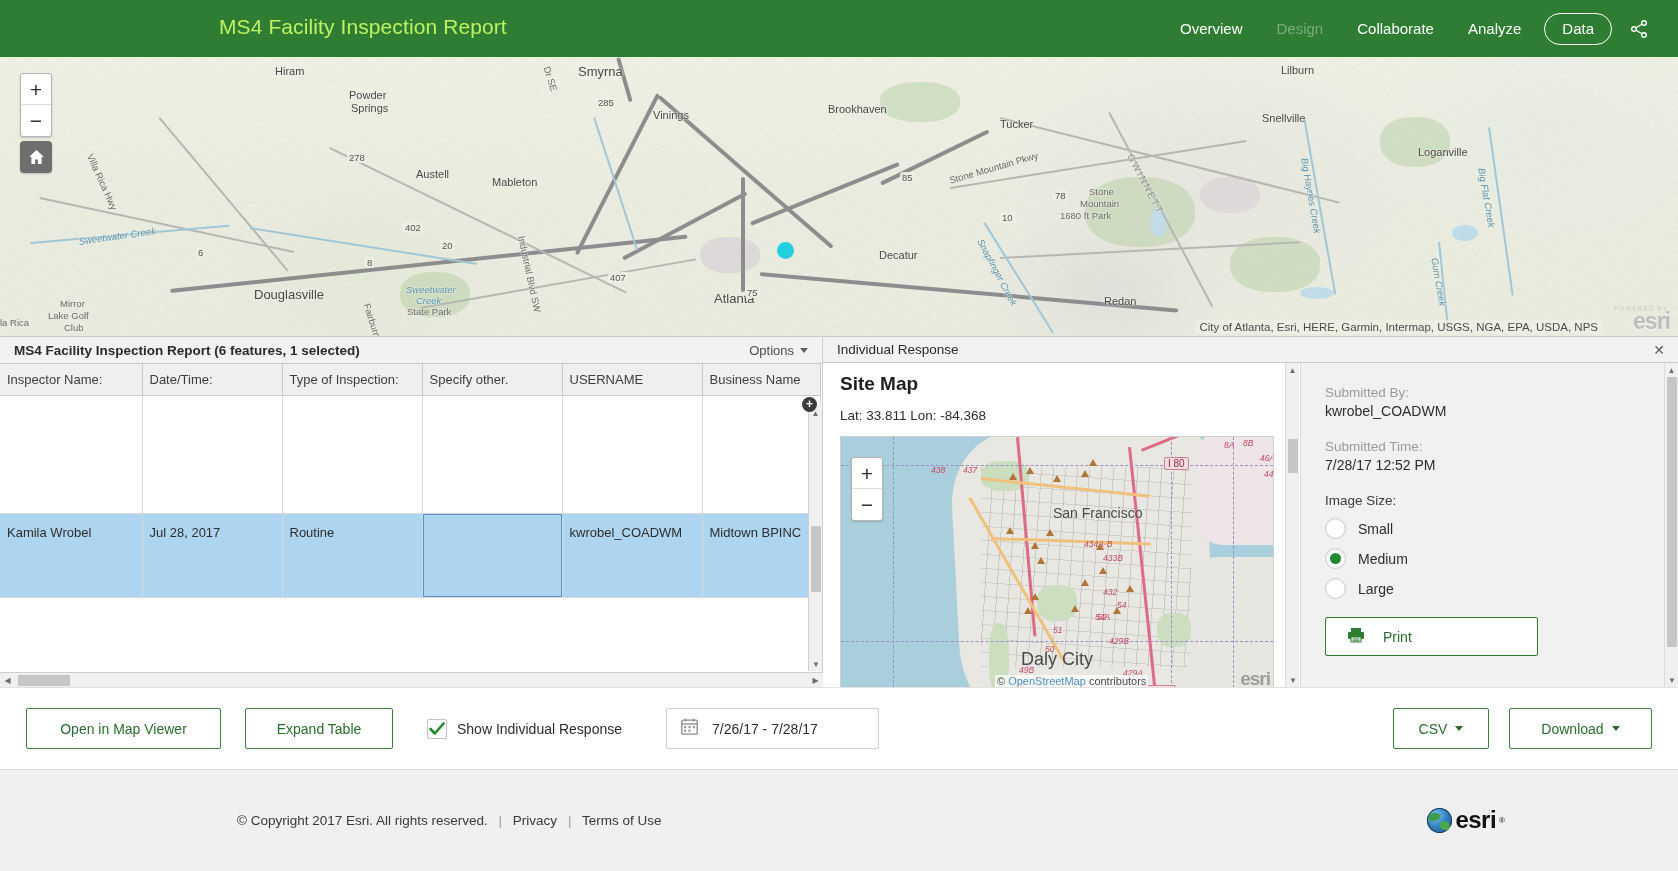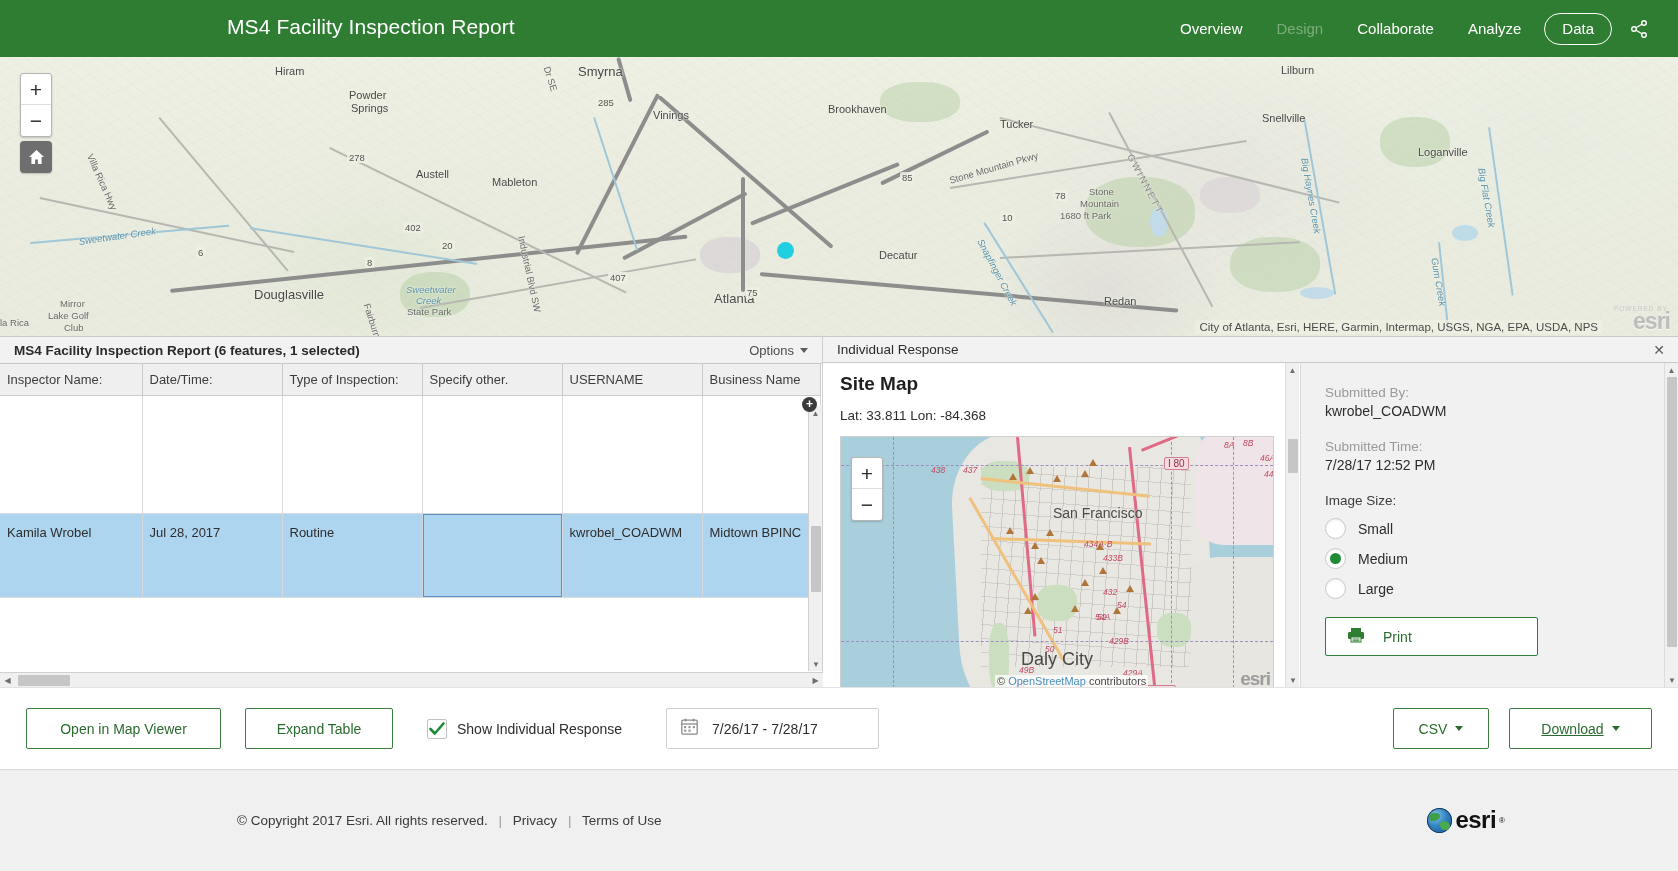--- a/index.html
+++ b/index.html
@@ -13,22 +13,22 @@
   #app { position: relative; width: 1678px; height: 871px; }
 
   
   .header {
     position: absolute; top: 0; left: 0;
     width: 1678px; height: 57px;
     background: #2e7d32;
     display: flex; align-items: center;
   }
   .header-title {
-    position: absolute; left: 227px; top: 15px;
-    color: #ffffff; font-size: 21px; font-weight: 400;
+    position: absolute; left: 219px; top: 15px;
+    color: #bef264; font-size: 21px; font-weight: 400;
     letter-spacing: .1px; white-space: nowrap;
   }
   .nav {
     position: absolute; right: 22px; top: 0; height: 57px;
     display: flex; align-items: center; gap: 0px;
   }
   .nav-item {
     color: #ffffff; font-size: 15px; padding: 3px 17px;
     line-height: 57px; cursor: pointer; white-space: nowrap;
   }
@@ -337,21 +337,21 @@
   }
   .chk-label { font-size: 14px; color: #2d2d2d; white-space: nowrap; }
   .daterange {
     width: 213px; height: 41px; border: 1px solid #cfcfcf; background: #fff;
     border-radius: 2px; display: flex; align-items: center; cursor: pointer;
   }
   .daterange .cal { margin: 0 14px 0 14px; }
   .daterange .dtext { font-size: 14px; color: #2d2d2d; }
   .right-btns { margin-left: auto; display: flex; align-items: center; gap: 20px; }
   .btn-csv { width: 96px; }
-  .btn-download { width: 143px; text-decoration: underline; }
+  .btn-download { width: 143px; }
   .gcaret {
     width: 0; height: 0; margin-left: 8px;
     border-left: 4.5px solid transparent; border-right: 4.5px solid transparent;
     border-top: 5px solid #2b6b2f;
   }
 
   
   .footer {
     position: absolute; top: 769px; left: 0; width: 1678px; height: 102px;
     background: #f0f0f0; border-top: 1px solid #dadada;

